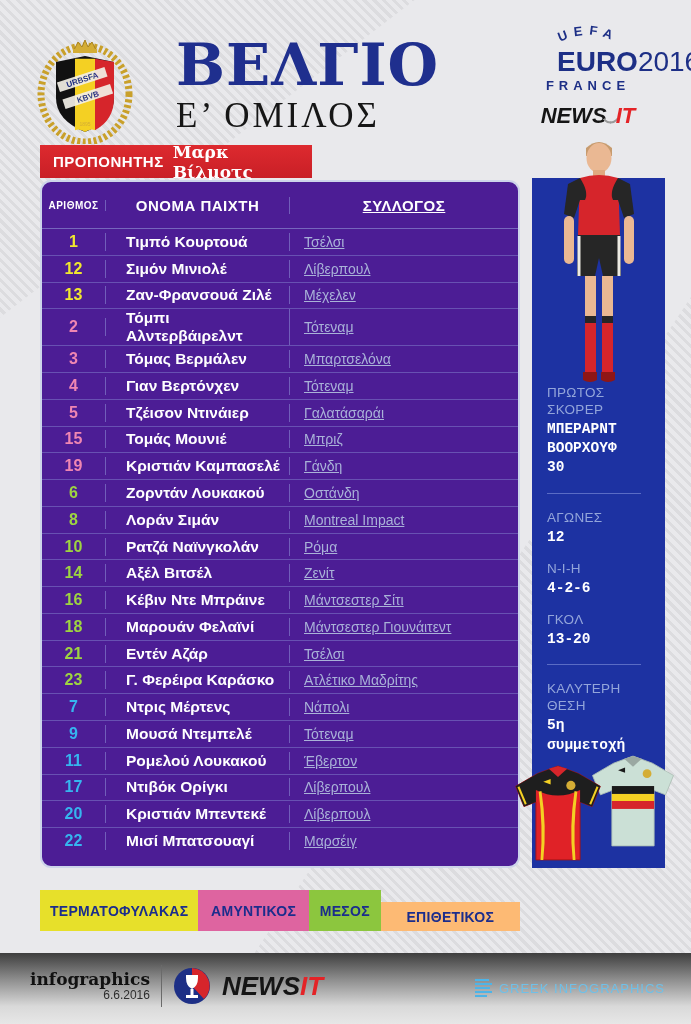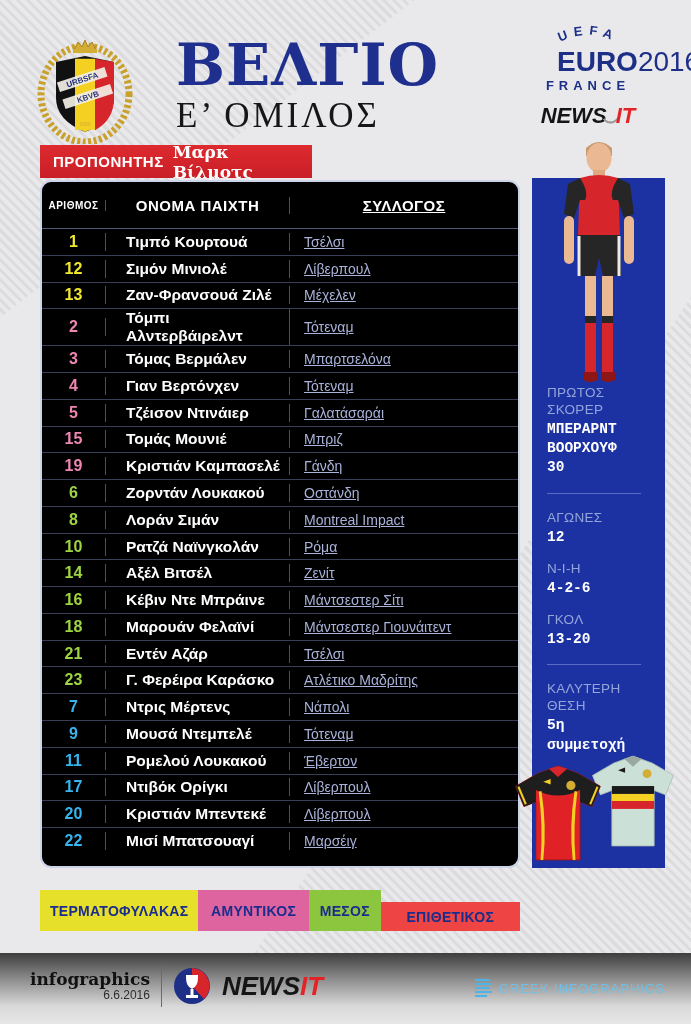--- a/index.html
+++ b/index.html
@@ -32,21 +32,21 @@
   
   .coach{position:absolute;left:40px;top:145px;width:272px;height:33px;
     background:linear-gradient(#dd2a2f,#c91f26);display:flex;align-items:center;
     padding-left:13px;box-sizing:border-box;gap:9px;}
   .coach .lbl{color:#fff;font-size:15px;font-weight:bold;letter-spacing:.5px;}
   .coach .name{color:#fff;font-size:17px;font-weight:bold;
     font-family:"DejaVu Serif","Liberation Serif",serif;}
 
   
   .tablepanel{position:absolute;left:40px;top:180px;width:480px;height:688px;
-    background:#000000;border-radius:11px;box-sizing:border-box;
+    background:#4c1d95;border-radius:11px;box-sizing:border-box;
     border:2px solid #cdd4ea;display:flex;flex-direction:column;}
   .thead{display:flex;height:46px;flex:0 0 46px;align-items:center;
     border-bottom:1px solid rgba(160,175,230,.5);}
   .col-num{width:64px;flex:0 0 64px;text-align:center;
     border-right:1px solid rgba(160,175,230,.45);box-sizing:border-box;}
   .col-name{width:184px;flex:0 0 184px;padding-left:20px;
     border-right:1px solid rgba(160,175,230,.45);box-sizing:border-box;}
   .col-club{flex:1;padding-left:14px;text-decoration:underline;}
   .thead .col-num{font-size:10px;font-weight:bold;color:#fff;letter-spacing:.5px;}
   .thead .col-name,.thead .col-club{font-size:15px;font-weight:bold;color:#fff;letter-spacing:.5px;}
@@ -371,21 +371,21 @@
   <div class="legend">
       <div class="litem" style="background: rgb(231, 224, 42); width: 33%;">
         <span>ΤΕΡΜΑΤΟΦΥΛΑΚΑΣ</span>
       </div>
       <div class="litem" style="background: rgb(222, 100, 160); width: 23%;">
         <span>ΑΜΥΝΤΙΚΟΣ</span>
       </div>
       <div class="litem" style="background: rgb(140, 198, 62); width: 15%;">
         <span>ΜΕΣΟΣ</span>
       </div>
-      <div class="litem" style="background: #ef4444; width: 29%; margin-top: 12px;">
+      <div class="litem" style="background: #fdba74; width: 29%; margin-top: 12px;">
         <span>ΕΠΙΘΕΤΙΚΟΣ</span>
       </div>
     </div>
 
   <div class="footer">
     <div class="f-left">
       <div class="f-brand">
         <div class="b1">infographics</div>
         <div class="b2">6.6.2016</div>
       </div>

